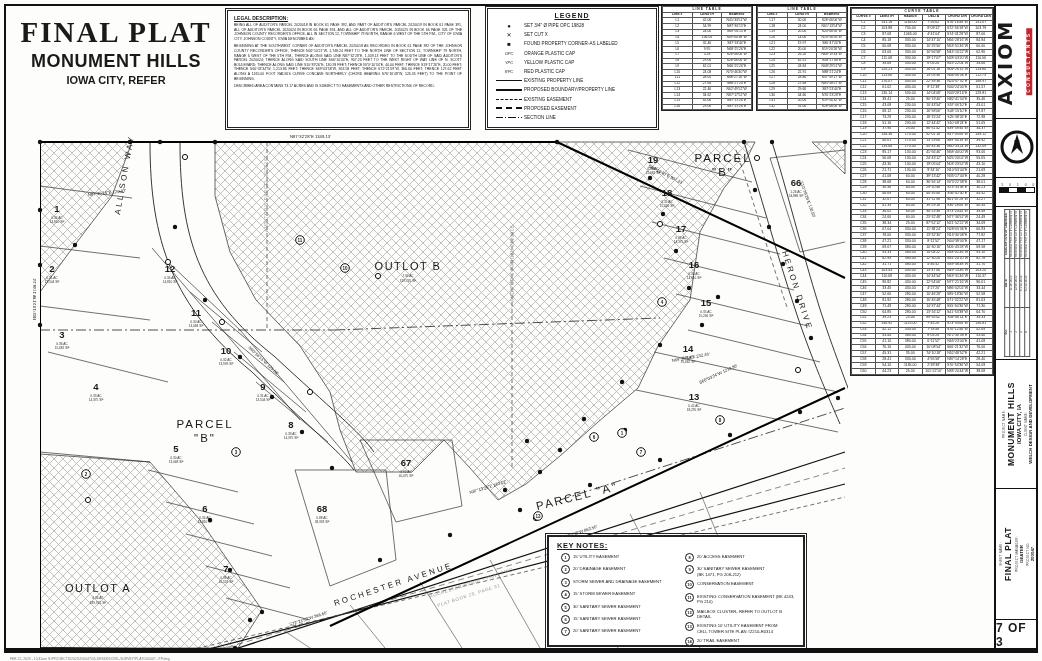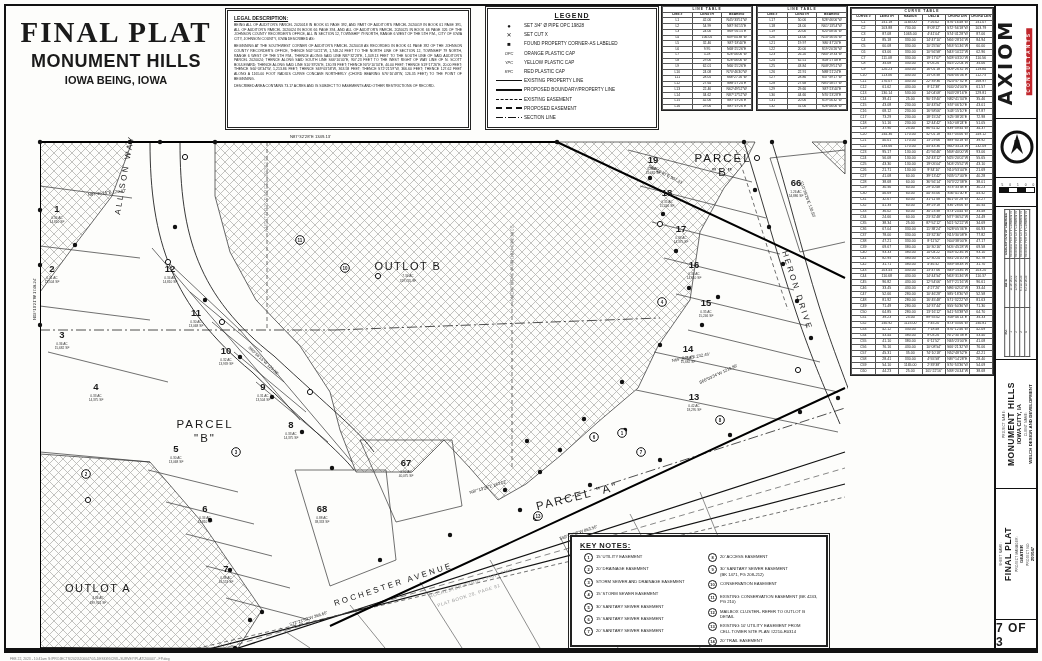--- a/index.html
+++ b/index.html
@@ -35,21 +35,21 @@
   th,td{border:.5px solid #555;text-align:center;padding:.6px 1px;line-height:1.05;overflow:hidden;white-space:nowrap;}
   th.tt{font-size:4.6px;letter-spacing:1px;border-bottom-width:1px;}
   .ltable{font-size:3.4px;}
   .ltable th{font-size:3.3px;}
   .ltable{outline:1px solid #222;}
   .lt1{left:662px;top:6px;width:90px;}
   .lt2{left:757px;top:6px;width:90px;}
   .ctable{left:851px;top:8px;width:142px;font-size:3.55px;outline:1px solid #222;}
   .ctable th{font-size:3.4px;}
   
-  .keynotes{left:570px;top:535px;width:258px;height:112px;border-width:2px;padding:4px 8px;box-sizing:border-box;z-index:3;}
+  .keynotes{left:547px;top:535px;width:258px;height:112px;border-width:2px;padding:4px 8px;box-sizing:border-box;z-index:3;}
   .keynotes h4{margin:0 0 3px 0;font-size:7.5px;text-decoration:underline;letter-spacing:.5px;}
   .kn-cols{display:flex;gap:10px;}
   .kn-col{flex:1;}
   .kn-item{display:flex;margin:0 0 3.4px 4px;align-items:flex-start;}
   .kn-num{flex:0 0 7px;height:7px;border:1px solid #111;border-radius:50%;font-size:4px;font-weight:bold;
           display:flex;align-items:center;justify-content:center;margin-right:3px;background:#fff;}
   .kn-txt{font-size:4.2px;line-height:1.25;padding-top:1px;}
   
   .sidebar{position:absolute;left:994px;top:6px;bottom:11px;width:42px;border-left:2px solid #111;background:#fff;
            display:flex;flex-direction:column;z-index:4;}
@@ -295,21 +295,21 @@
         <circle cx="236" cy="452" r="4.3" fill="#fff" stroke="#111" stroke-width="1"></circle>
         <text x="236" y="453.6" class="knm">3</text>
         <circle cx="720" cy="420" r="4.3" fill="#fff" stroke="#111" stroke-width="1"></circle>
         <text x="720" y="421.6" class="knm">8</text>
       </g>
   </svg>
 
   <div class="titleblock">
     <div class="t1">FINAL PLAT</div>
     <div class="t2">MONUMENT HILLS</div>
-    <div class="t3">IOWA BEING, IOWA</div>
+    <div class="t3">IOWA CITY, REFER</div>
   </div>
 
   <div class="box legal">
     <h4>LEGAL DESCRIPTION:</h4>
     <p>BEING ALL OF AUDITOR'S PARCEL 2020018 IN BOOK 61 PAGE 392, AND PART OF AUDITOR'S PARCEL 2020019 IN BOOK 61 PAGE 391, ALL OF AUDITOR'S PARCEL 2020024 IN BOOK 66 PAGE 394, AND ALL OF AUDITOR'S PARCEL 2020025 IN BOOK 66 PAGE 326 OF THE JOHNSON COUNTY RECORDER'S OFFICE, ALL IN SECTION 12, TOWNSHIP 79 NORTH, RANGE 6 WEST OF THE 5TH P.M., CITY OF IOWA CITY, JOHNSON COUNTY, IOWA DESCRIBED AS:</p>
     <p>BEGINNING AT THE SOUTHWEST CORNER OF AUDITOR'S PARCEL 2020018 AS RECORDED IN BOOK 61 PAGE 392 OF THE JOHNSON COUNTY RECORDER'S OFFICE, THENCE N02°10'21"W, 1,748.24 FEET TO THE NORTH LINE OF SECTION 12, TOWNSHIP 79 NORTH, RANGE 6 WEST OF THE 5TH P.M., THENCE ALONG SAID LINE N87°32'28"E, 1,349.13 FEET TO THE SOUTH LINE OF SAID AUDITOR'S PARCEL 2020024; THENCE ALONG SAID SOUTH LINE S66°10'40"E, 907.23 FEET TO THE WEST RIGHT OF WAY LINE OF N. SCOTT BOULEVARD; THENCE ALONG SAID LINE S10°39'26"E, 130.93 FEET; THENCE N70°10'34"E, 40.00 FEET; THENCE S19°17'26"E, 20.00 FEET; THENCE S60°03'34"W, 1,213.86 FEET; THENCE S69°03'58"W, 363.58 FEET; THENCE S72°21'59"W, 366.60 FEET; THENCE 127.62 FEET ALONG A 1165.00 FOOT RADIUS CURVE CONCAVE NORTHERLY (CHORD BEARING S76°16'48"W, 126.35 FEET) TO THE POINT OF BEGINNING.</p>
     <p>DESCRIBED AREA CONTAINS 73.17 ACRES AND IS SUBJECT TO EASEMENTS AND OTHER RESTRICTIONS OF RECORD.</p>
   </div>
 
   <div class="box legend">

